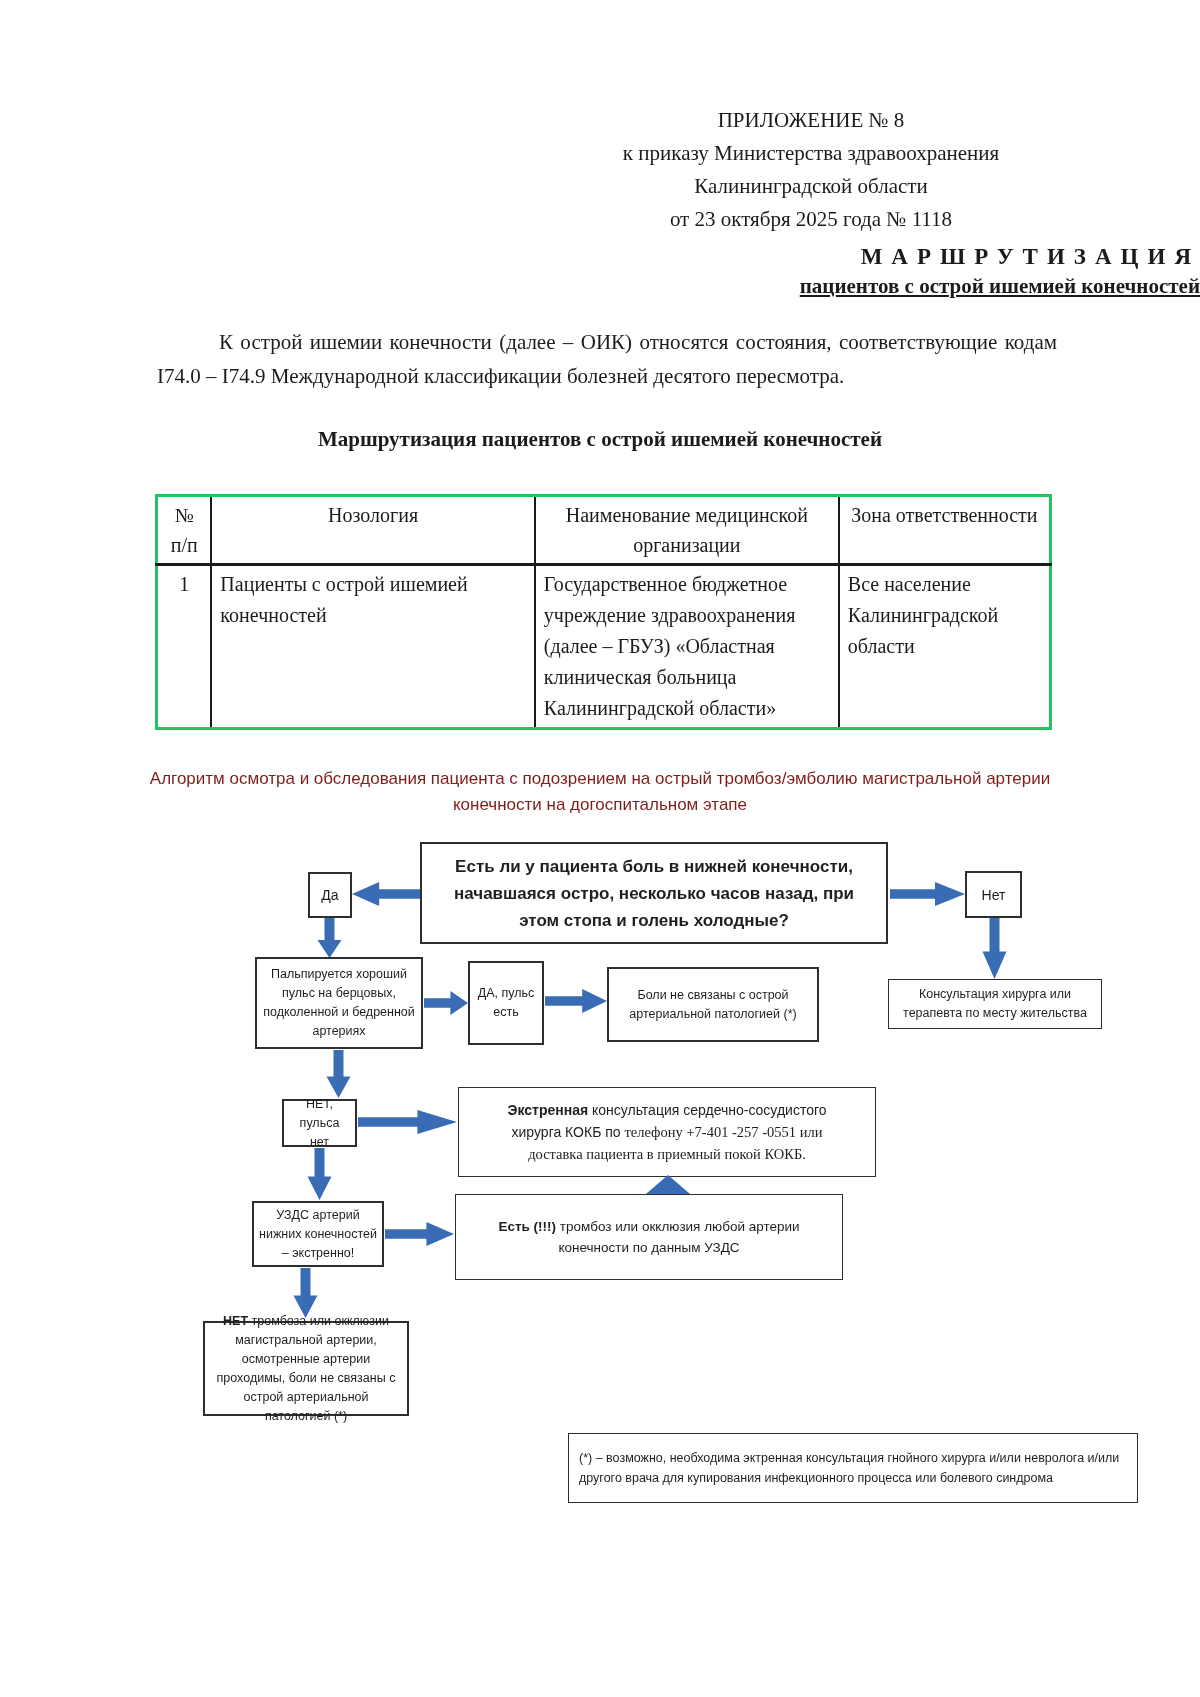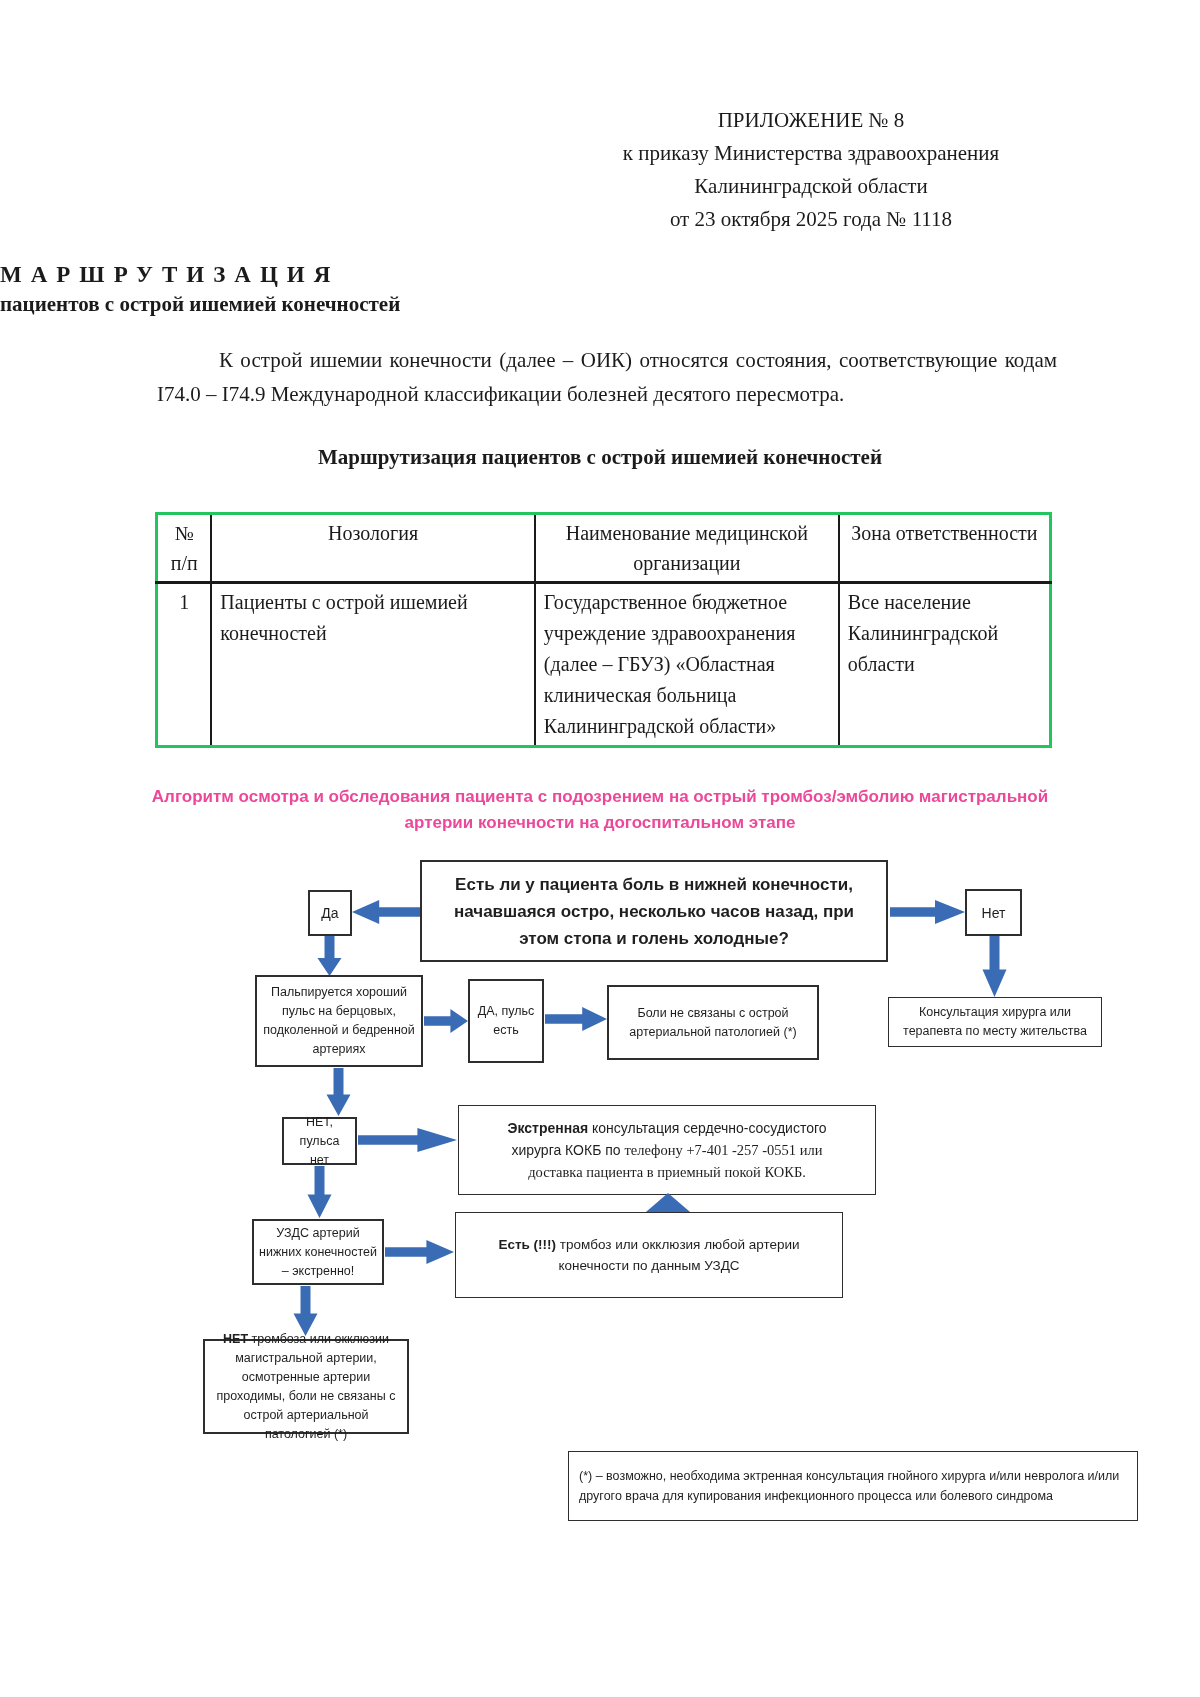--- a/index.html
+++ b/index.html
@@ -4,37 +4,37 @@
 <style>
   html,body{margin:0;padding:0;background:#ffffff;}
   .page{
     width:1200px;height:1697px;position:relative;background:#ffffff;
     color:#1b1b1b;font-family:"Liberation Serif",serif;overflow:hidden;
   }
   
   .hdr{margin:104px 146px 0 auto;width:486px;text-align:center;
        font-size:21px;line-height:33px;}
   
-  .doc-title{margin-top:26px;text-align:left;}
+  .doc-title{margin-top:8px;text-align:right;}
   .doc-title .t1{font-weight:bold;font-size:23px;letter-spacing:9px;}
-  .doc-title .t2{font-weight:bold;font-size:21px;margin-top:4px;}
+  .doc-title .t2{font-weight:bold;font-size:21px;margin-top:4px;text-decoration:underline;}
   
   .intro{margin:26px 143px 0 157px;font-size:21px;line-height:34px;
          text-align:justify;text-indent:62px;}
   
   .tbl-title{margin-top:34px;text-align:center;font-weight:bold;font-size:21px;}
   table.routing{border-collapse:collapse;margin:42px 0 0 155px;width:897px;
                 font-size:20px;line-height:31px;}
   table.routing th,table.routing td{border:2px solid #1a1a1a;padding:3px 8px;vertical-align:top;}
   table.routing th{font-weight:normal;text-align:center;line-height:30px;border-bottom:3px solid #1a1a1a;}
   table.routing td.num{text-align:center;}
   table.routing{border:3px solid #22c55e;}
   
   .fc-heading{margin:36px auto 0;width:920px;text-align:center;
-              font-family:"Liberation Sans",sans-serif;font-size:17px;line-height:26px;color:#ec4899;font-weight:bold;}
+              font-family:"Liberation Sans",sans-serif;font-size:17px;line-height:26px;color:#7f1d1d;}
   .diagram{position:relative;width:1200px;height:692px;margin-top:6px;}
   .node{position:absolute;box-sizing:border-box;border:2px solid #2e2e2e;background:#fff;
         font-family:"Liberation Sans",sans-serif;color:#1f1f1f;
         display:flex;align-items:center;justify-content:center;text-align:center;}
   .node.thin{border-width:1.5px;}
   .q-main{font-weight:bold;font-size:17px;line-height:27px;padding:6px 14px;}
   .small{font-size:12.5px;line-height:19px;padding:3px 5px;}
   .yn{font-size:14px;}
   .ekstr{font-size:14px;line-height:22px;padding:6px 26px;}
   .ekstr .serif-part{font-family:"Liberation Serif",serif;font-size:14.5px;}

